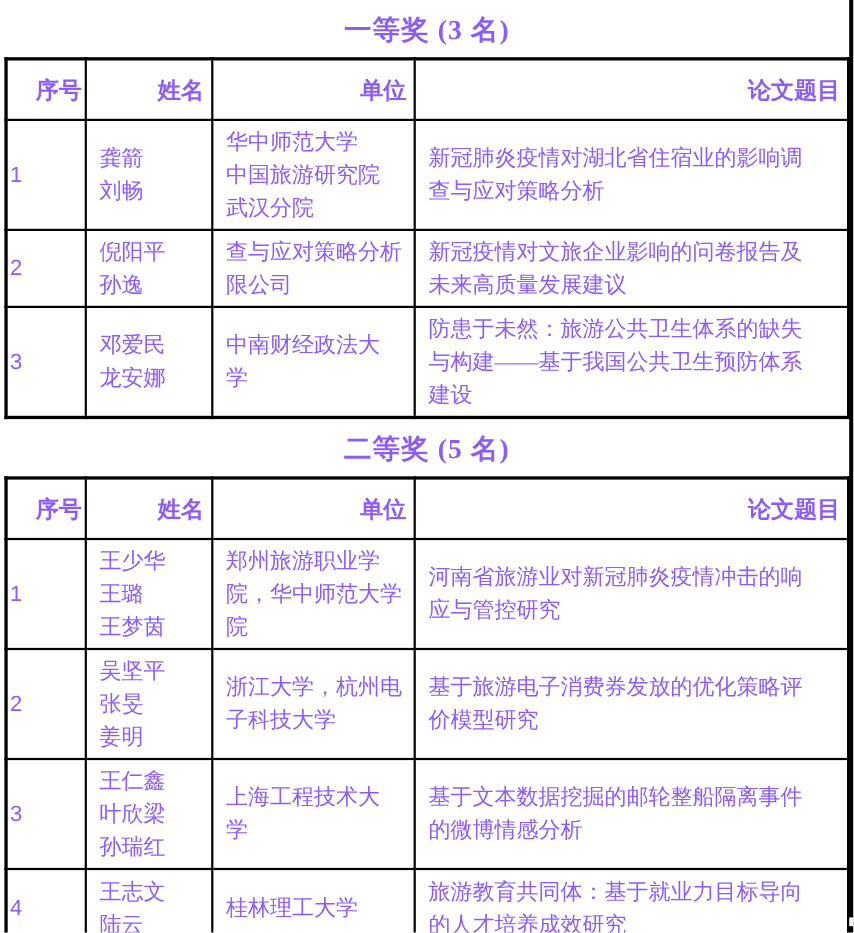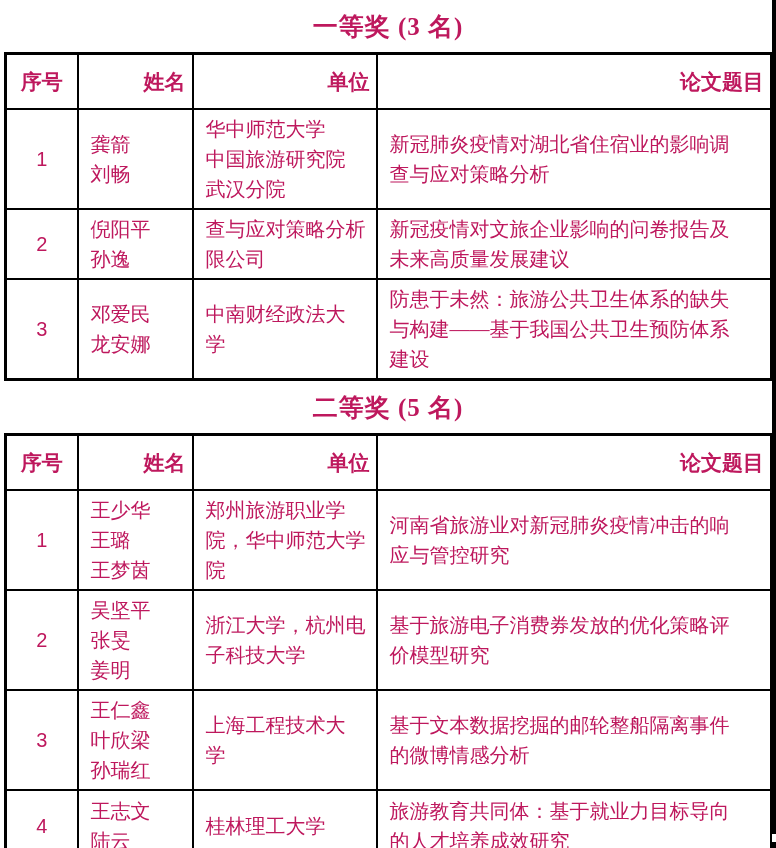--- a/index.html
+++ b/index.html
@@ -5,21 +5,21 @@
   html, body {
     margin: 0;
     padding: 0;
     background: #ffffff;
   }
   .page {
     position: relative;
     width: 776px;
     height: 848px;
     background: #ffffff;
-    color: #be185d;
+    color: #8b5cf6;
     font-family: "Liberation Serif", "DejaVu Serif", serif;
     overflow: hidden;
   }
   .section-title {
     text-align: center;
     font-size: 25px;
     font-weight: bold;
     margin: 0;
     padding: 10px 0 9px 0;
     letter-spacing: 1px;
@@ -45,21 +45,20 @@
   }
   table.award-table { border: 3px solid #000000; }
   table.award-table th {
     font-weight: bold;
     text-align: right;
     font-size: 21px;
     height: 45px;
   }
   table.award-table th.col-no,
   table.award-table td.col-no {
-    text-align: center;
     padding: 4px 2px;
     font-family: "Liberation Sans", "DejaVu Sans", sans-serif;
   }
   table.award-table th.col-no { font-family: "Liberation Serif", "DejaVu Serif", serif; }
   .ml { white-space: pre-line; display: block; }
   td.col-title { padding-right: 5px; text-align: justify; }
   td.col-unit  { padding-left: 10px; padding-right: 6px; margin-left: 35px; }
   
   .t1 .r1 td { height: 86px; }
   .t1 .r2 td { height: 60px; }

